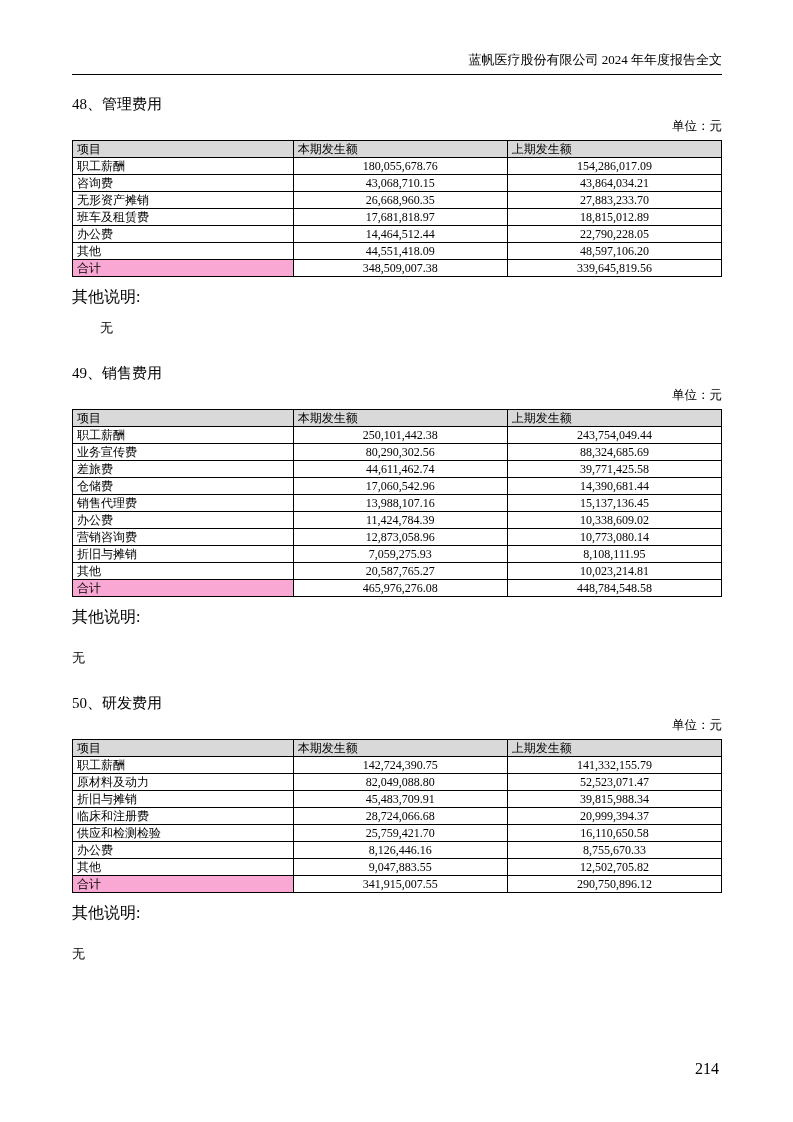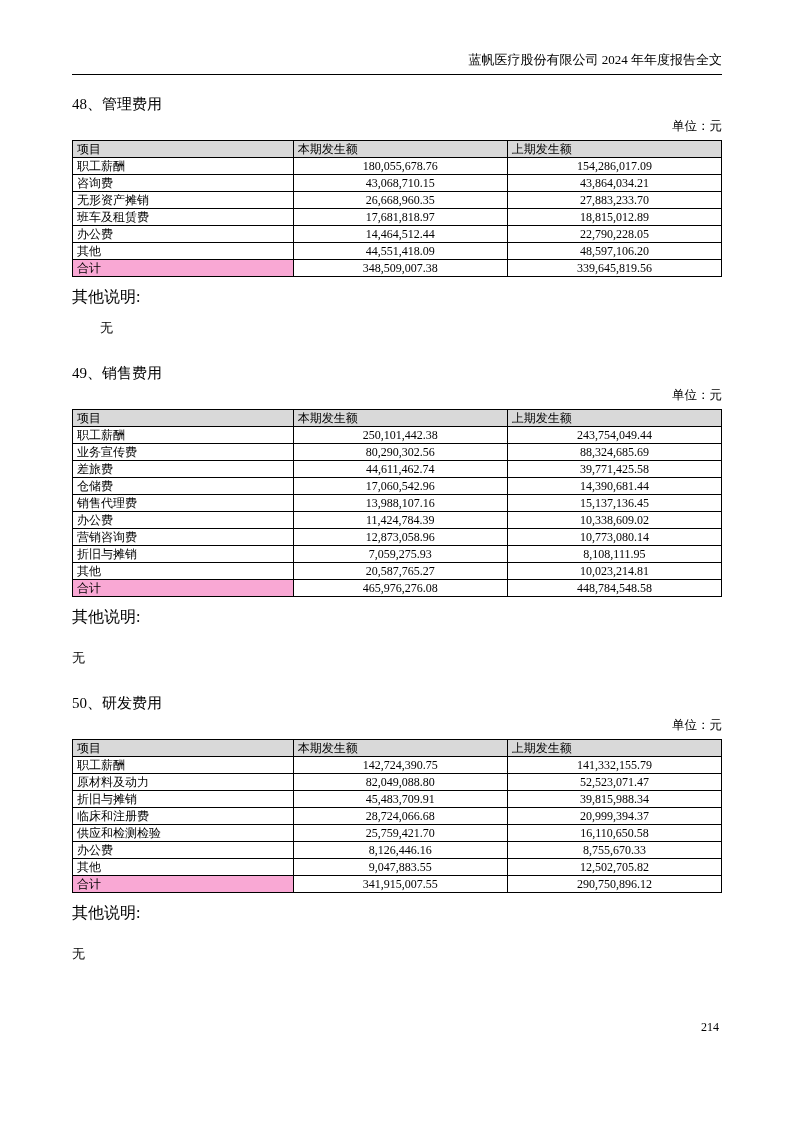--- a/index.html
+++ b/index.html
@@ -24,21 +24,21 @@
     padding:1px 4px; height:17px; line-height:14px;
     overflow:hidden; white-space:nowrap;
   }
   .expense-table th { background:#d9d9d9; text-align:left;font-family:Liberation Serif, serif; }
   .cell-item { text-align:left; }
   .cell-num  { text-align:center; }
   tr.total-row td:first-child { background:#f9a8d4; }
   .note-label { font-size:16px; margin-top:10px; }
   .note-value { font-size:13px; margin-top:21px; }
   .section-0 .note-value { margin-top:11px; padding-left:28px; }
-  .page-number { position:absolute; top:1020px; right:74px; font-size:12px; }
+  .page-number { position:absolute; top:1060px; right:74px; font-size:16px; }
 </style>
 </head>
 <body>
 
 <div class="page">
   <div class="content">
     <div class="doc-header">蓝帆医疗股份有限公司 2024 年年度报告全文</div>
     <div id="sections-root">
   <section class="expense-section section-0">
     <h2 class="sec-heading">48、管理费用</h2>

